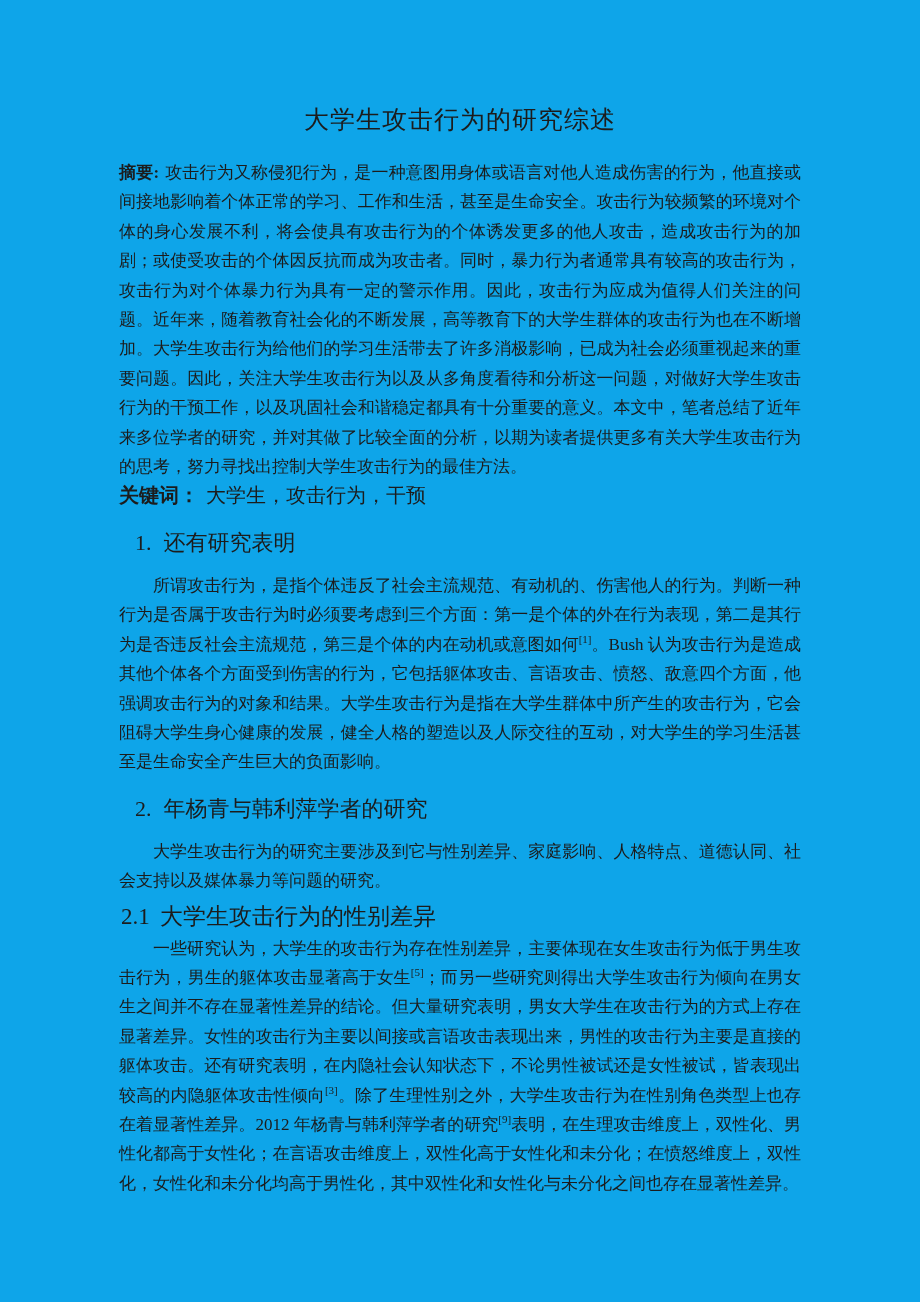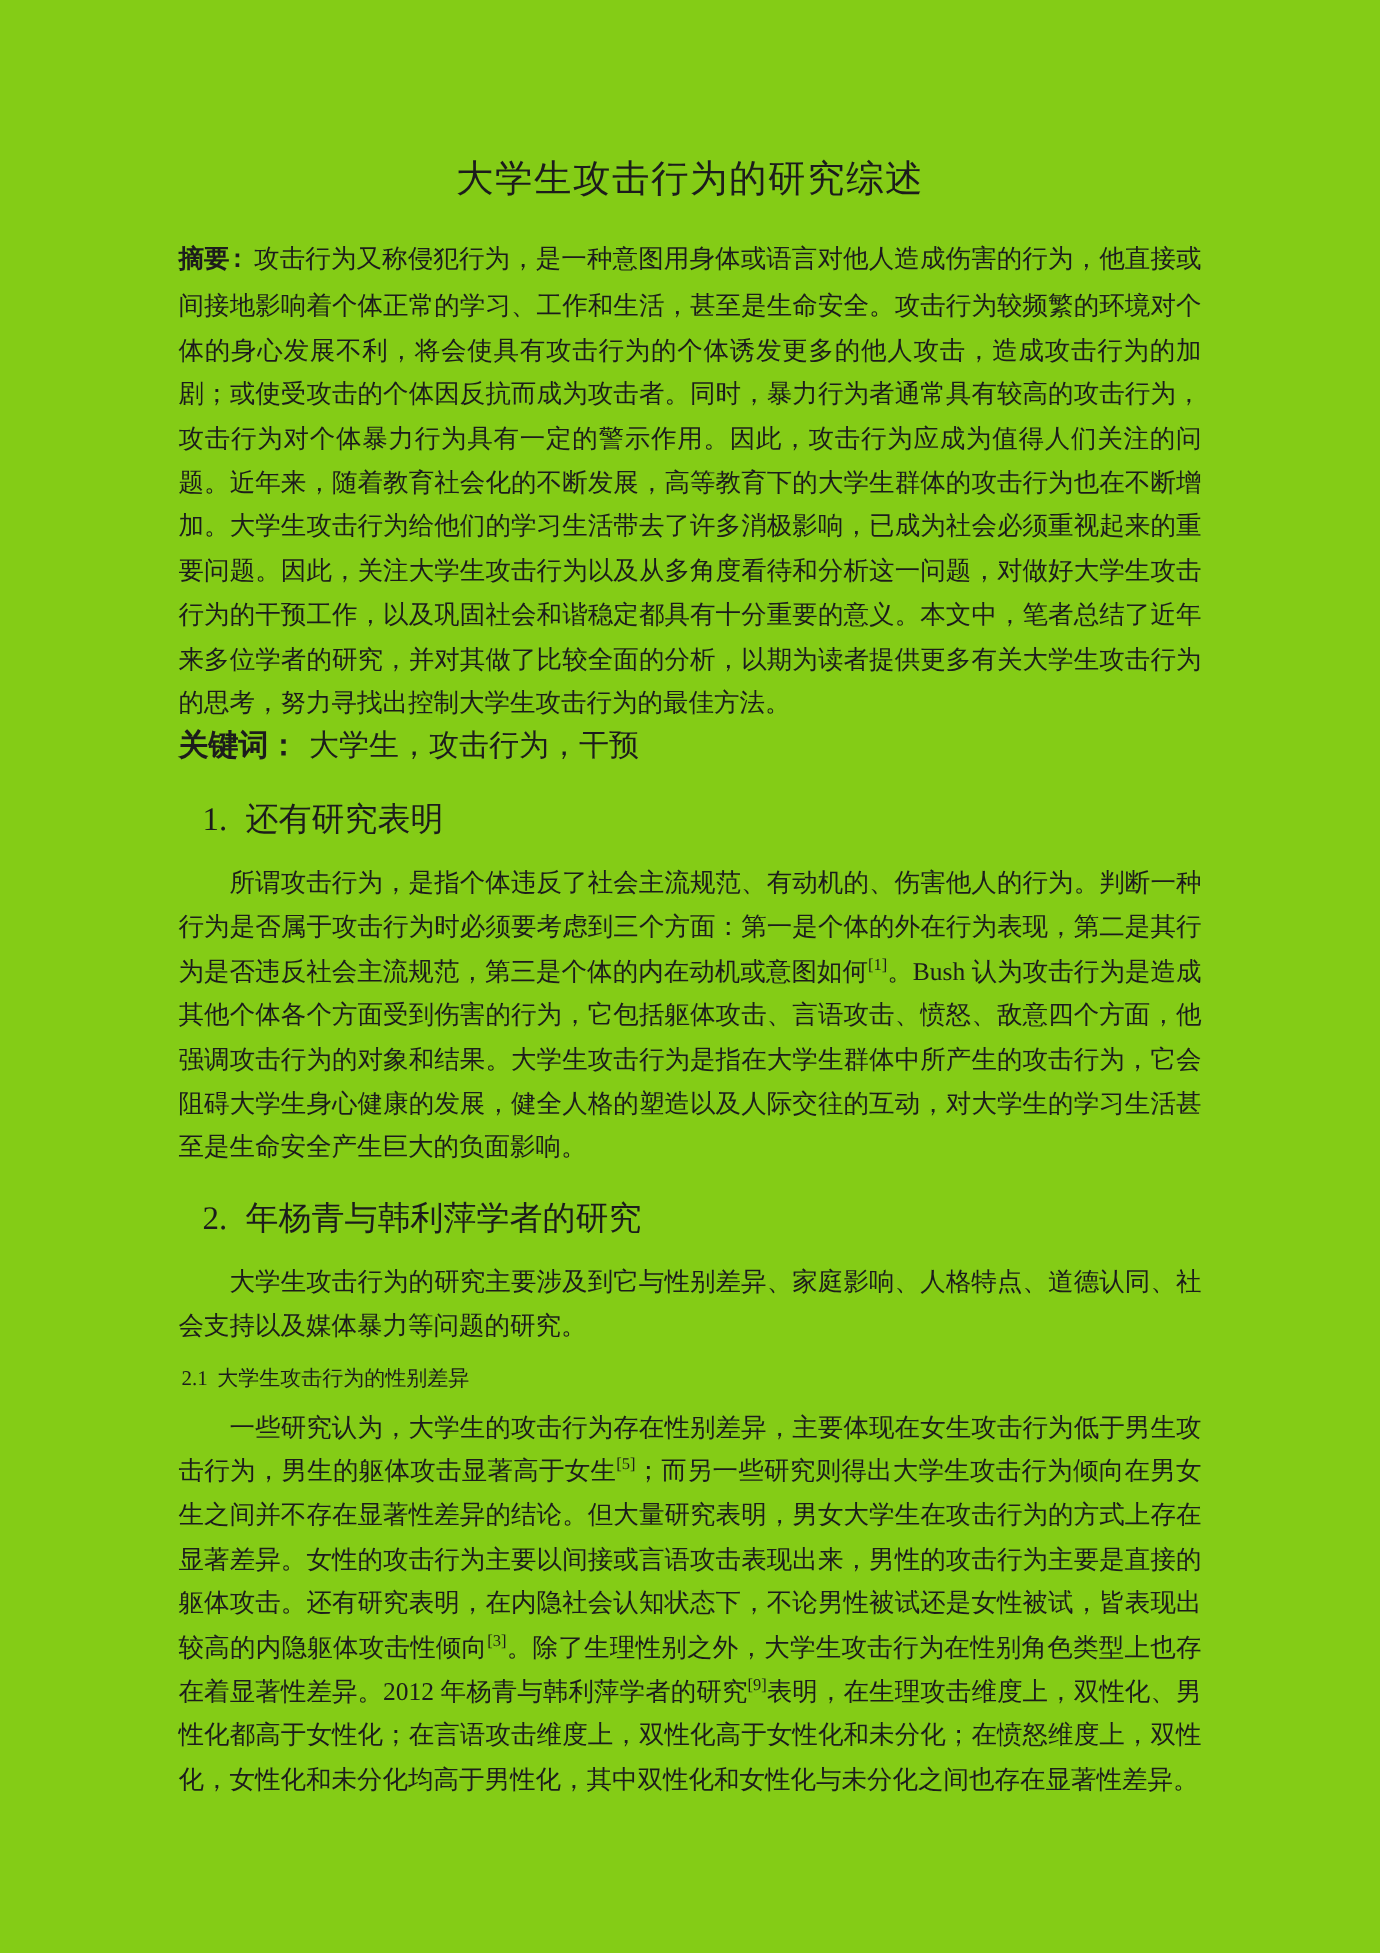--- a/index.html
+++ b/index.html
@@ -4,21 +4,21 @@
 <style>
   html, body {
     margin: 0;
     padding: 0;
     background: #ffffff;
   }
   .page {
     position: relative;
     width: 920px;
     height: 1302px;
-    background: #84cc16;
+    background: #0ea5e9;
     overflow: hidden;
     box-sizing: border-box;
     padding: 100px 119px 0 119px;
     font-family: "Liberation Serif", "DejaVu Serif", serif;
     color: #1c1c1c;
   }
   .doc-title {
     text-align: center;
     font-size: 25px;
     font-weight: normal;
@@ -30,42 +30,42 @@
     margin: 0;
     font-size: 17px;
     line-height: 29.4px;
     text-align: justify;
     text-justify: inter-ideograph;
   }
   p.indent {
     text-indent: 2em;
   }
   .inline-label {
-    font-family: Liberation Mono, monospace;
+    font-family: Liberation Serif, serif;
     font-weight: bold;
     margin-right: 0.35em;
   }
   .keywords-line {
     margin: 0;
     font-size: 20px;
     line-height: 29.4px;
   }
   .sec-heading {
     font-weight: normal;
     font-size: 22px;
     line-height: 30px;
     margin: 17px 0 13px 0;
     padding-left: 16px;
   }
   .sec-heading .sec-num {
     margin-right: 0.55em;
   }
   .subsec-heading {
     font-weight: normal;
-    font-size: 14px;
+    font-size: 23px;
     line-height: 28px;
     margin: 7px 0 3px 0;
     padding-left: 2px;
   }
   .subsec-heading .sec-num {
     margin-right: 0.45em;
   }
   sup.ref {
     font-size: 11px;
     line-height: 0;

